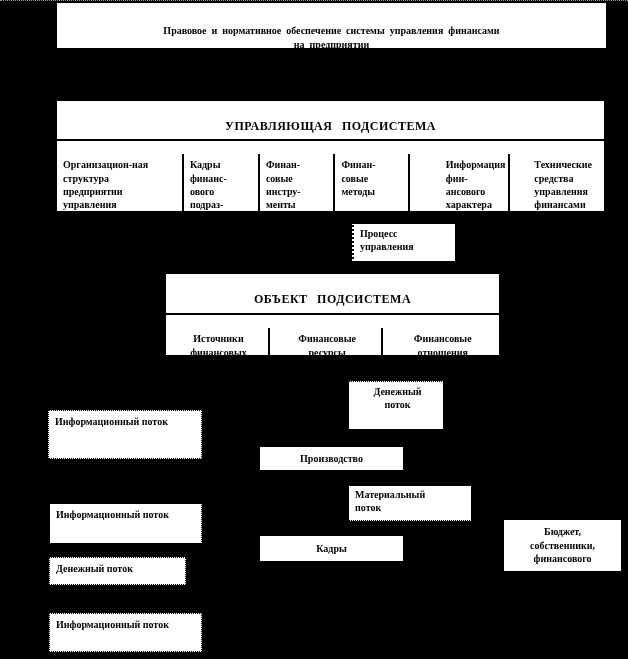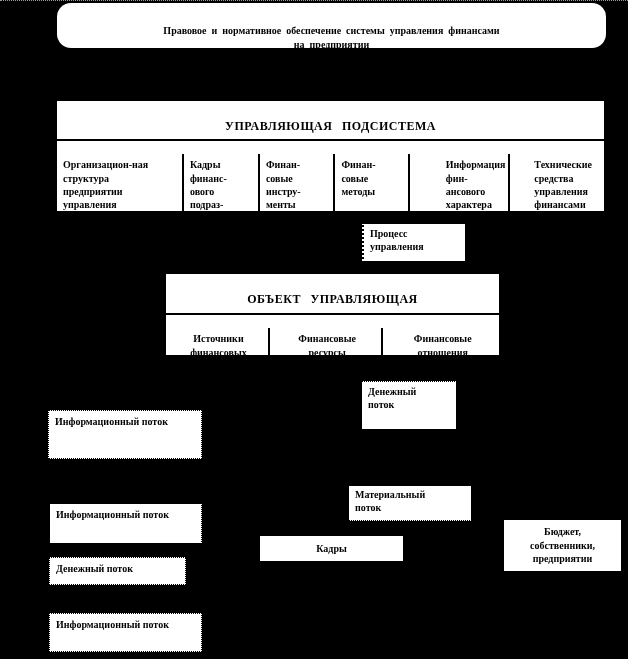--- a/index.html
+++ b/index.html
@@ -28,21 +28,20 @@
   .center{display:flex;align-items:center;justify-content:center;text-align:center;}
 
   
   #title-box{
     left:57px;top:3px;width:549px;height:45px;
     text-align:center;
     font-size:10px;
     word-spacing:2.5px;
     padding-top:6px;
     line-height:1.45;
-    border-radius:14px;
   }
 
   
   #man-table{left:55px;top:99px;width:551px;height:114px;padding:0;}
   .tbl-header{
     height:25px;border-bottom:2px solid #000;
     display:flex;align-items:center;justify-content:center;
     font-size:12px;word-spacing:6px;letter-spacing:.5px;
   }
   .tbl-cols{display:flex;height:calc(100% - 27px);}
@@ -56,35 +55,35 @@
   .tbl-cols .cell:last-child{border-right:none;}
   #man-table .c1{flex:0 0 23.2%;}
   #man-table .c2{flex:0 0 13.9%;}
   #man-table .c3{flex:0 0 13.8%;}
   #man-table .c4{flex:0 0 13.6%;}
   #man-table .c5{flex:0 0 16.0%;padding-left:36px;}
   #man-table .c6{flex:1;padding-left:24px;}
 
   
   #process-box{
-    left:362px;top:222px;width:105px;height:41px;
+    left:352px;top:222px;width:105px;height:41px;
     border:2px solid #000;border-left:2px dotted #000;
     padding:3px 3px 0 6px;
   }
 
   
   #obj-table{left:164px;top:272px;width:337px;height:85px;}
   #obj-table .tbl-header{height:26px;}
   #obj-table .tbl-cols{height:calc(100% - 28px);text-align:center;}
   #obj-table .c1{flex:0 0 31.2%;}
   #obj-table .c2{flex:0 0 34.1%;}
   #obj-table .c3{flex:1;}
 
   
-  #cash-flow-top{left:361px;top:381px;width:96px;height:49px;border:1px solid #000;border-top:1px dotted #000;padding:3px 3px 0 6px;}
+  #cash-flow-top{left:348px;top:381px;width:96px;height:49px;border:1px solid #000;border-top:1px dotted #000;padding:3px 3px 0 6px;text-align:center;}
   #info-flow-1{left:48px;top:410px;width:154px;height:49px;border:1px dotted #000;padding:4px 3px 0 6px;}
   #production-box{left:258px;top:445px;width:147px;height:27px;border:2px solid #000;}
   #material-flow{left:348px;top:485px;width:124px;height:36px;border:1px solid #000;border-bottom:1px dotted #000;padding:2px 3px 0 6px;}
   #info-flow-2{left:49px;top:503px;width:153px;height:41px;border:1px solid #000;border-right:1px dotted #000;padding:4px 3px 0 6px;}
   #budget-box{left:502px;top:518px;width:121px;height:55px;border:2px solid #000;line-height:1.35;}
   #market-box{left:258px;top:534px;width:147px;height:29px;border:2px solid #000;}
   #cash-flow-left{left:49px;top:557px;width:137px;height:28px;border:1px dotted #000;padding:4px 3px 0 6px;}
   #info-flow-3{left:49px;top:613px;width:153px;height:39px;border:1px dotted #000;padding:4px 3px 0 6px;}
 </style>
 </head>
@@ -125,46 +124,47 @@
 средства
 управления
 финансами</div>
     </div>
   </div>
 
   <div class="box" id="process-box">Процесс
 управления</div>
 
   <div class="box solid2" id="obj-table">
-    <div class="tbl-header">ОБЪЕКТ УПРАВЛЯЮЩАЯ</div>
+    <div class="tbl-header">ОБЪЕКТ ПОДСИСТЕМА</div>
     <div class="tbl-cols">
       <div class="cell c1">Источники
 финансовых
 ресурсов</div>
       <div class="cell c2">Финансовые
 ресурсы</div>
       <div class="cell c3">Финансовые
 отношения</div>
     </div>
   </div>
 
   <div class="box" id="cash-flow-top">Денежный
 поток</div>
 
   <div class="box" id="info-flow-1">Информационный поток</div>
 
+  <div class="box center" id="production-box">Производство</div>
 
   <div class="box" id="material-flow">Материальный
 поток</div>
 
   <div class="box" id="info-flow-2">Информационный поток</div>
 
   <div class="box center" id="budget-box">Бюджет,
 собственники,
-предприятии</div>
+финансового</div>
 
   <div class="box center" id="market-box">Кадры</div>
 
   <div class="box" id="cash-flow-left">Денежный поток</div>
 
   <div class="box" id="info-flow-3">Информационный поток</div>
 
 </div>
 
 </body></html>

